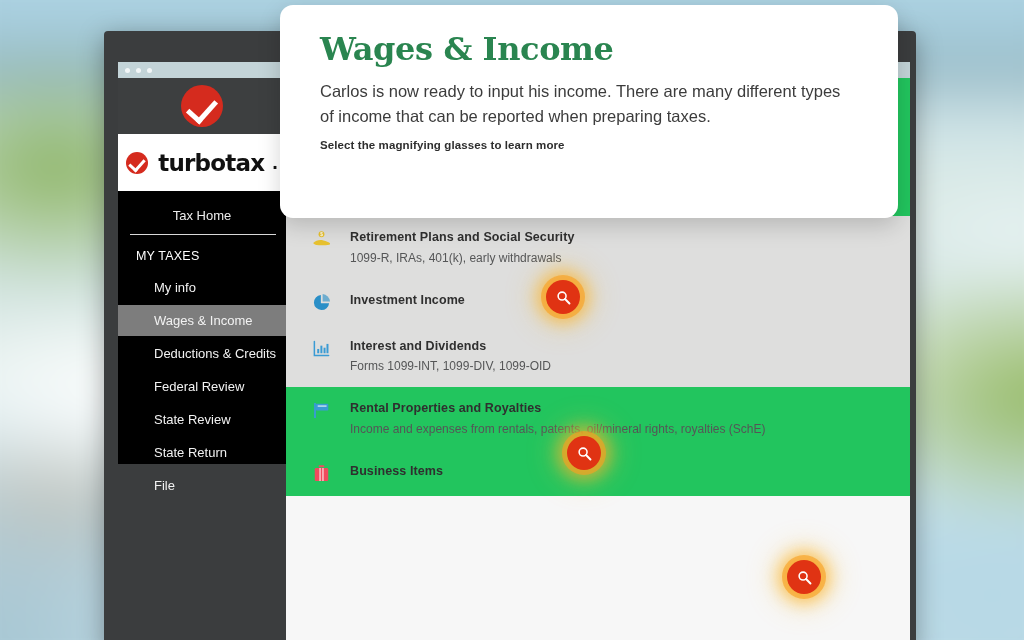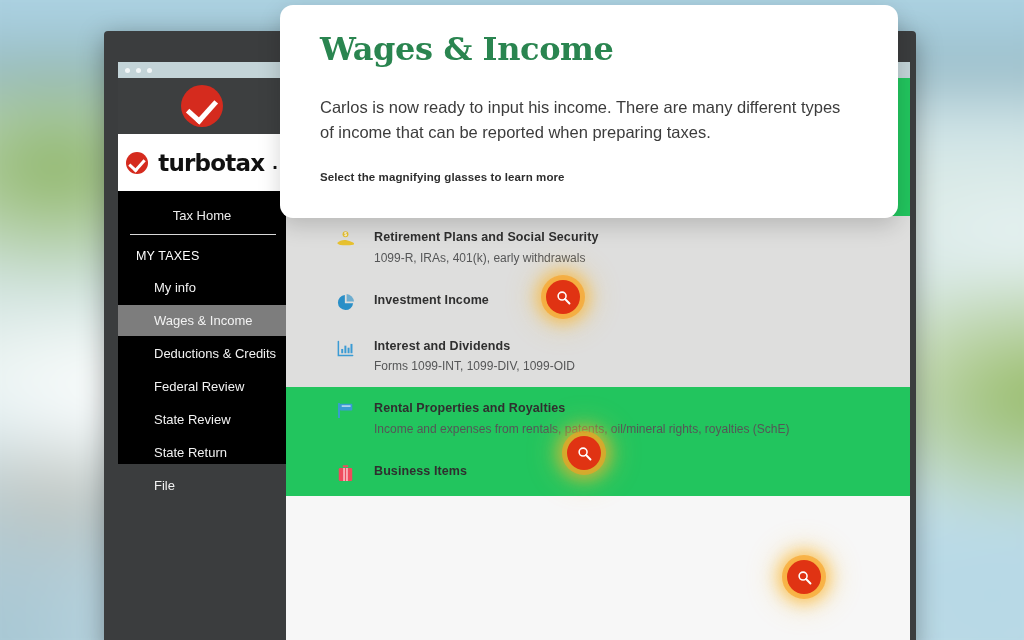--- a/index.html
+++ b/index.html
@@ -176,21 +176,20 @@
 
   .section { padding: 0; }
   .section.tint-light { background: #22c55e; }
   .section.tint-dark  { background: #dededd; }
 
   .row {
     display: flex;
     align-items: flex-start;
     padding: 13px 0 13px 26px;
     min-height: 42px;
-    margin-left: 24px;
   }
   .row .icon-slot {
     width: 38px; flex: none;
     display: flex; justify-content: flex-start; align-items: flex-start;
     padding-top: 1px;
   }
   .row .text-slot { padding-top: 1px; }
   .row-title {
     font-size: 12.5px;
     font-weight: 700;
@@ -232,28 +231,28 @@
   }
   #card-title {
     font-family: "DejaVu Serif", serif;
     font-size: 32px;
     font-weight: 700;
     color: #2a8550;
     letter-spacing: -0.4px;
     line-height: 1;
   }
   #card-body {
-    margin-top: 30px;
+    margin-top: 14px;
     font-size: 16.5px;
     color: #3c3c3c;
     line-height: 1.5;
     max-width: 556px;
   }
   #card-hint {
-    margin-top: 26px;
+    margin-top: 10px;
     font-size: 11.5px;
     font-weight: 700;
     color: #2e2e2e;
     letter-spacing: .1px;
   }
 </style>
 </head>
 <body>
 
 <div id="stage">

